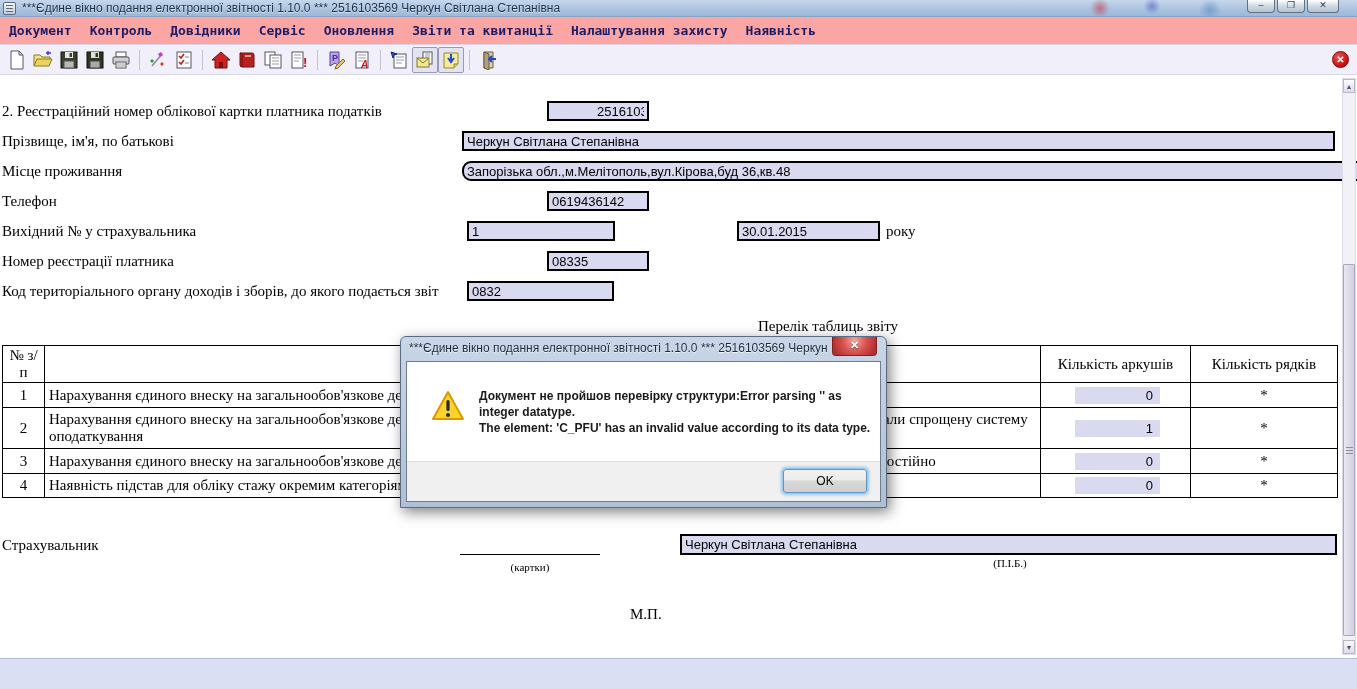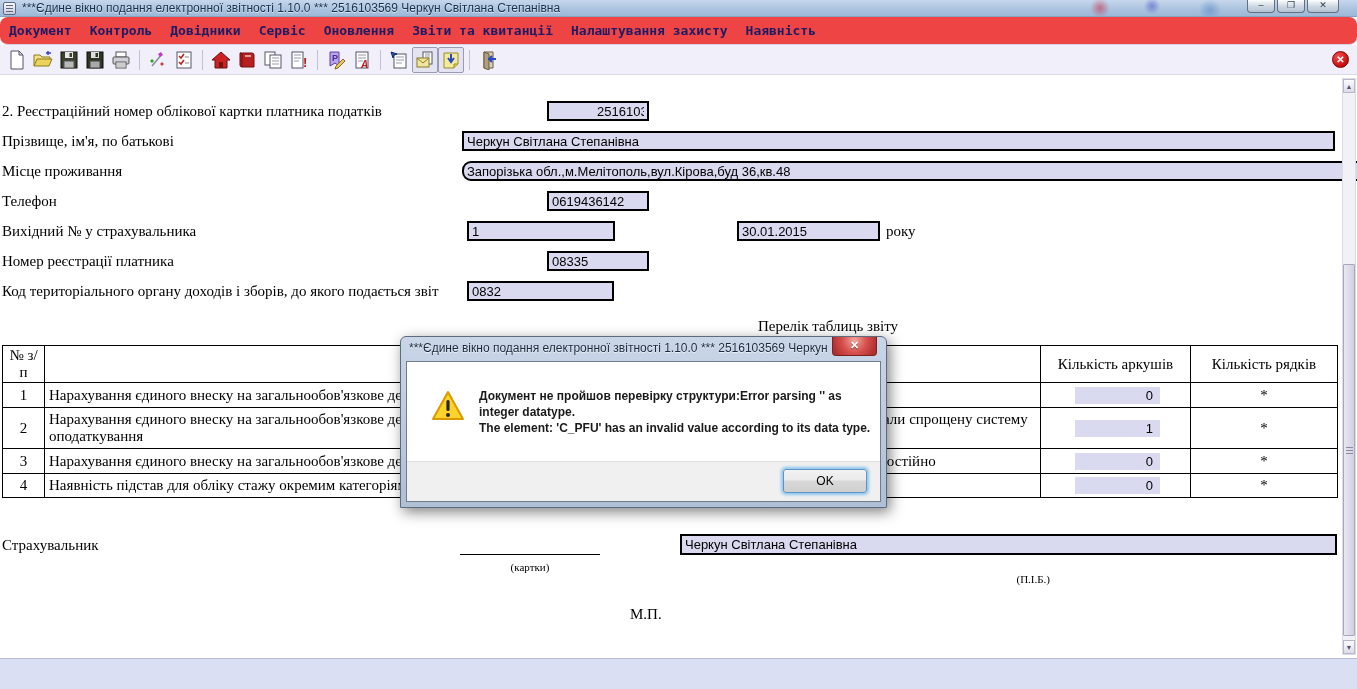--- a/index.html
+++ b/index.html
@@ -21,21 +21,21 @@
   .titlebar .title { position:absolute; left:22px; top:1px; font-size:12px; color:#16304e;
     white-space:nowrap; text-shadow:0 1px 1px rgba(255,255,255,.7); }
   .capbtns { position:absolute; right:18px; top:0; display:flex; gap:2px; }
   .capbtn { width:28px; height:13px; background:linear-gradient(#fdfefe,#cfd9e4 50%,#b4c2d2);
     border:1px solid #62707f; border-top:none; border-radius:0 0 4px 4px;
     font-size:9px; line-height:11px; text-align:center; color:#2e3c4c; }
   .capbtn.close { width:32px; }
 
   
   .menubar { position:absolute; left:0; top:17px; width:1357px; height:28px;
-    background:#ef4444; border-bottom:1px solid #d4d4e6; display:flex; align-items:center;border-radius:8px; }
+    background:#fca5a5; border-bottom:1px solid #d4d4e6; display:flex; align-items:center; }
   .menuitem { font-family:"DejaVu Sans Mono", monospace; font-weight:bold; font-size:13px;
     color:#1c1c66; padding:0 9px; white-space:nowrap; cursor:default; }
 
   
   .toolbar { position:absolute; left:0; top:45px; width:1357px; height:30px;
     background:#f1f0fa; border-bottom:1px solid #d9d9ea; display:flex; align-items:center; padding-left:4px; }
   .tbtn { width:26px; height:26px; display:flex; align-items:center; justify-content:center; }
   .tbtn.pressed { border:1px solid #9a9ab4; background:#e4e3f2; border-radius:2px; }
   .tsep { width:1px; height:20px; background:#c2c2d6; margin:0 5px; }
   .tspacer { flex:1; }
@@ -340,21 +340,21 @@
           </td>
       <td class="c-star">*</td>
     </tr>
   </tbody>
     </table>
 
   <span class="lbl" style="top:462px">Страхувальник</span>
   <div class="sigline"></div>
   <span class="caption" style="left:490px; top:486px; width:80px; text-align:center">(картки)</span>
   <input class="fld" style="left: 680px; top: 459px; width: 657px; height: 21px;" readonly="" value="Черкун Світлана Степанівна">
-  <span class="caption" style="left:970px; top:498px; width:80px; text-align:right">(П.І.Б.)</span>
+  <span class="caption" style="left:970px; top:482px; width:80px; text-align:center">(П.І.Б.)</span>
   <span class="stamp">М.П.</span>
 
   <div class="vscroll">
     <div class="varrow up">▲</div>
     <div class="vthumb"></div>
     <div class="varrow down">▼</div>
   </div>
 
   <div class="dialog">
     <div class="dlg-title">***Єдине вікно подання електронної звітності 1.10.0 *** 2516103569 Черкун ...</div>

